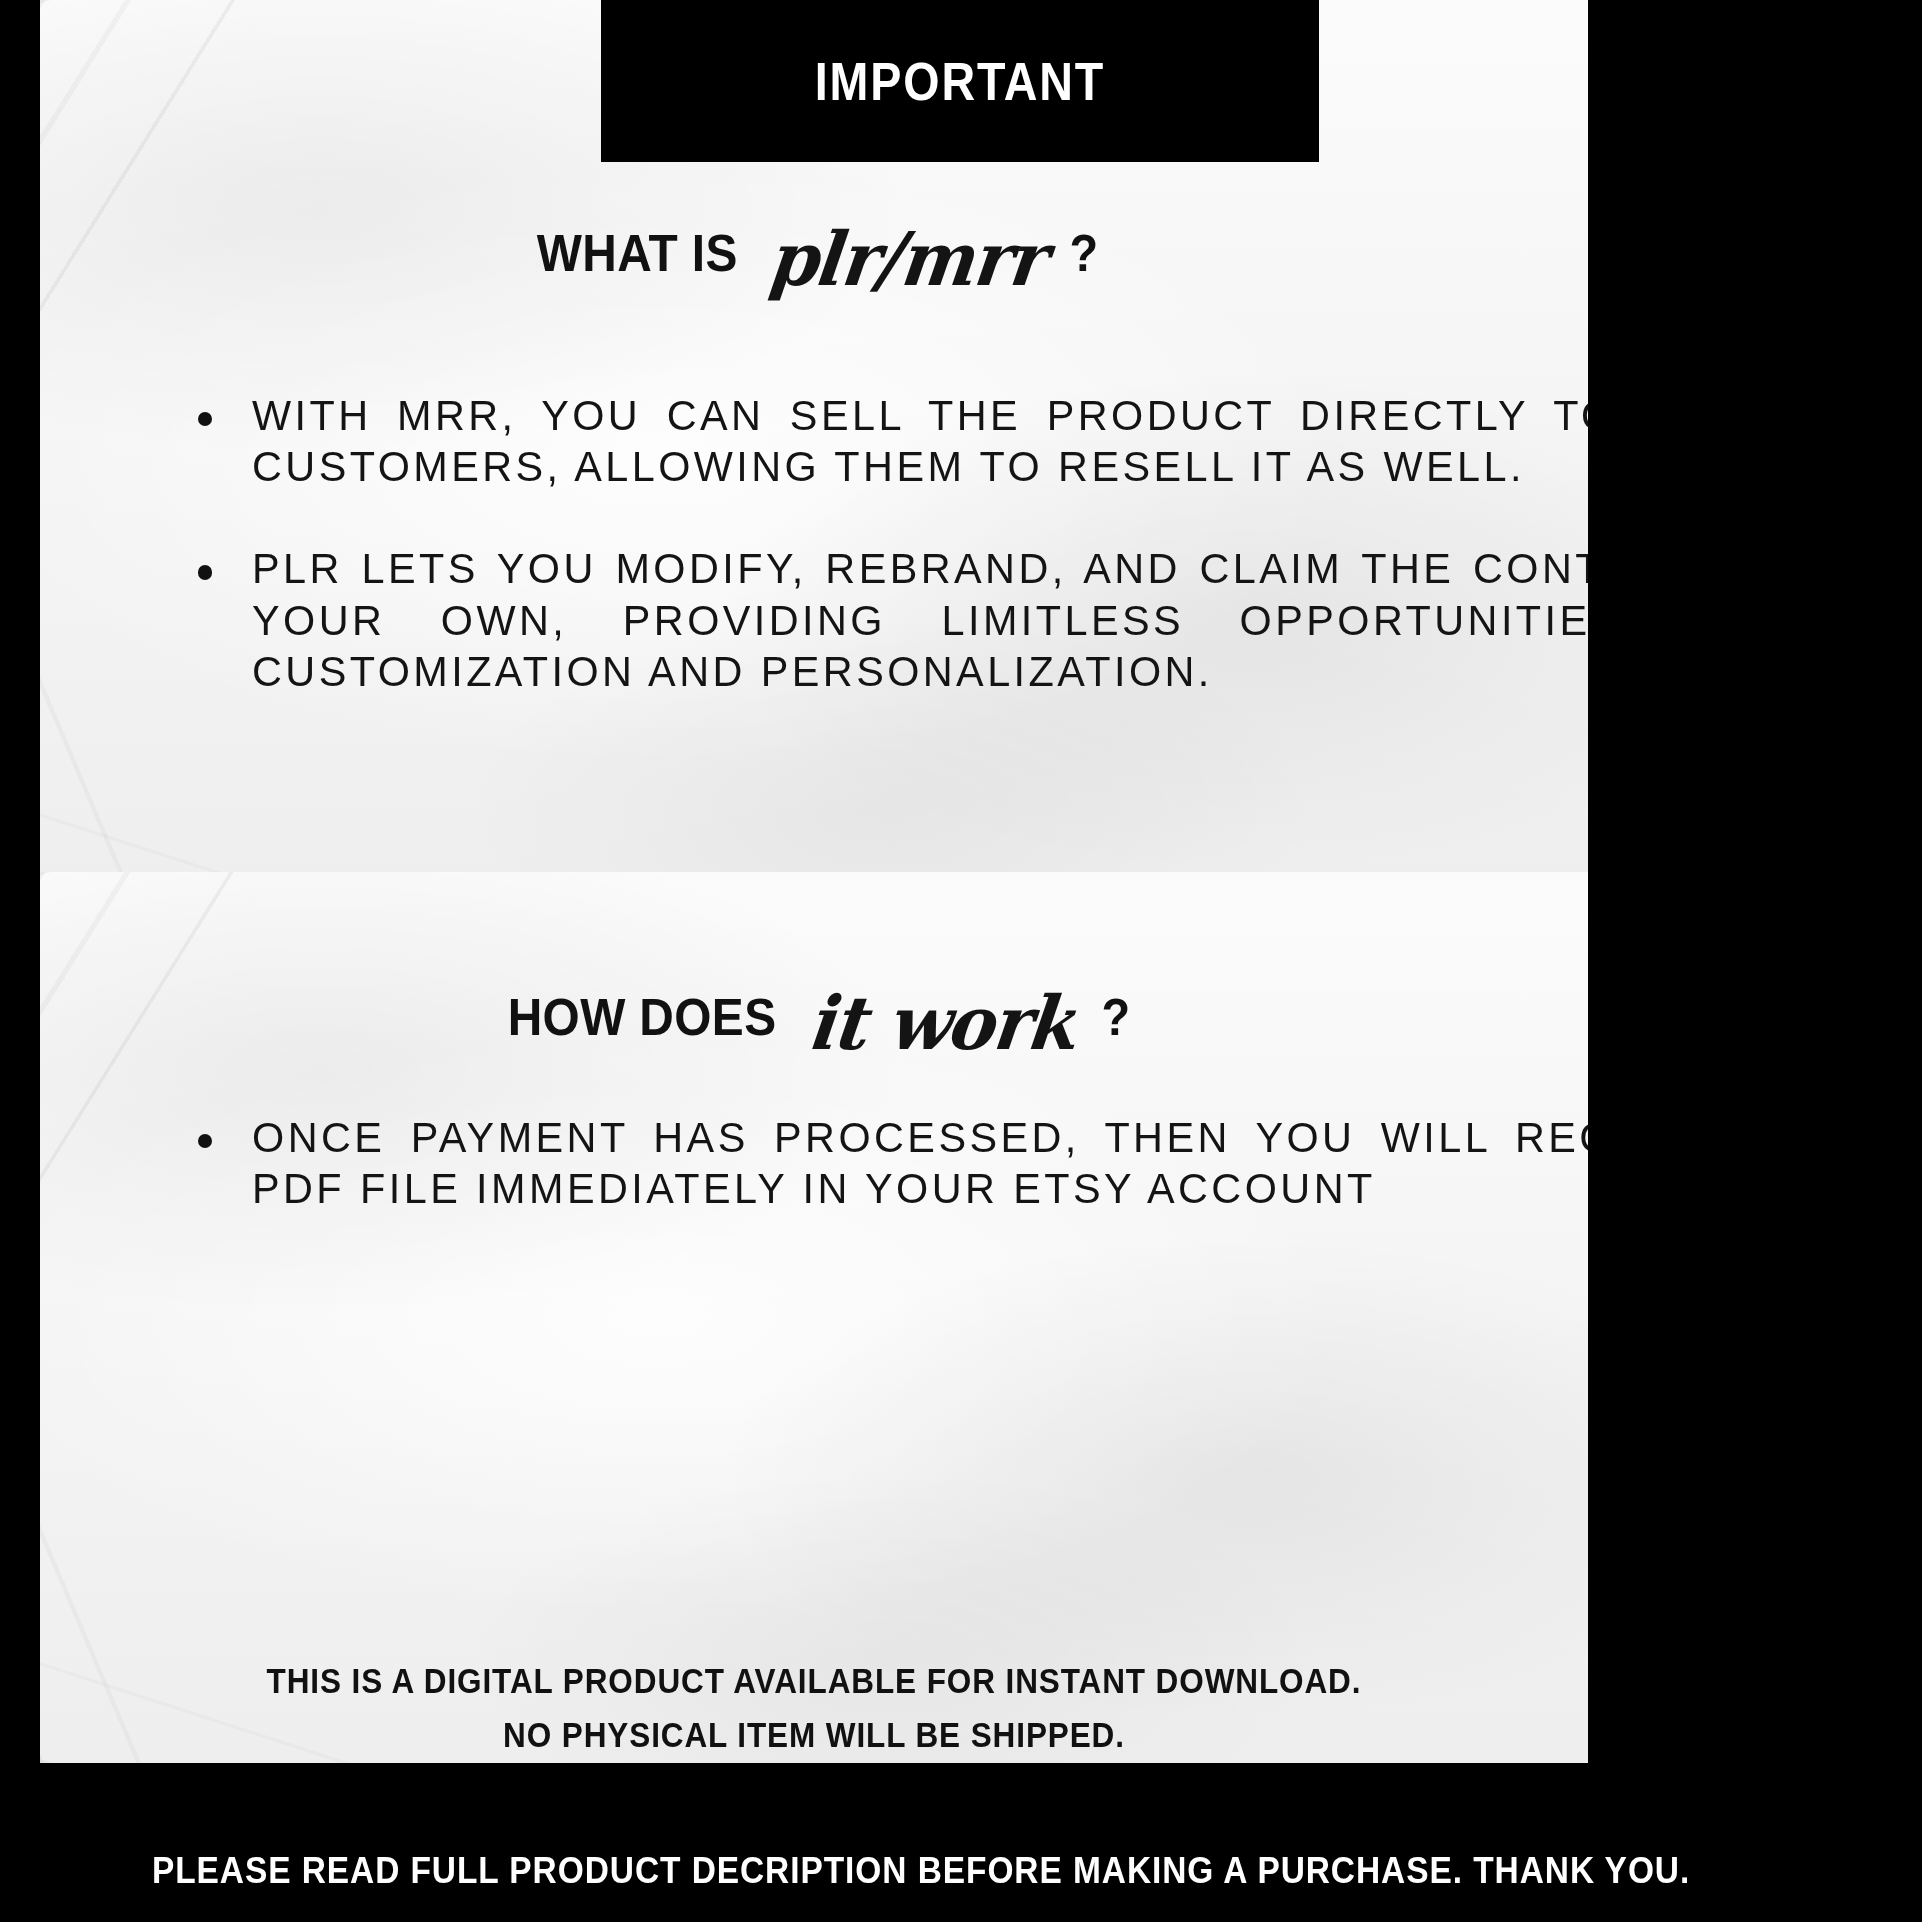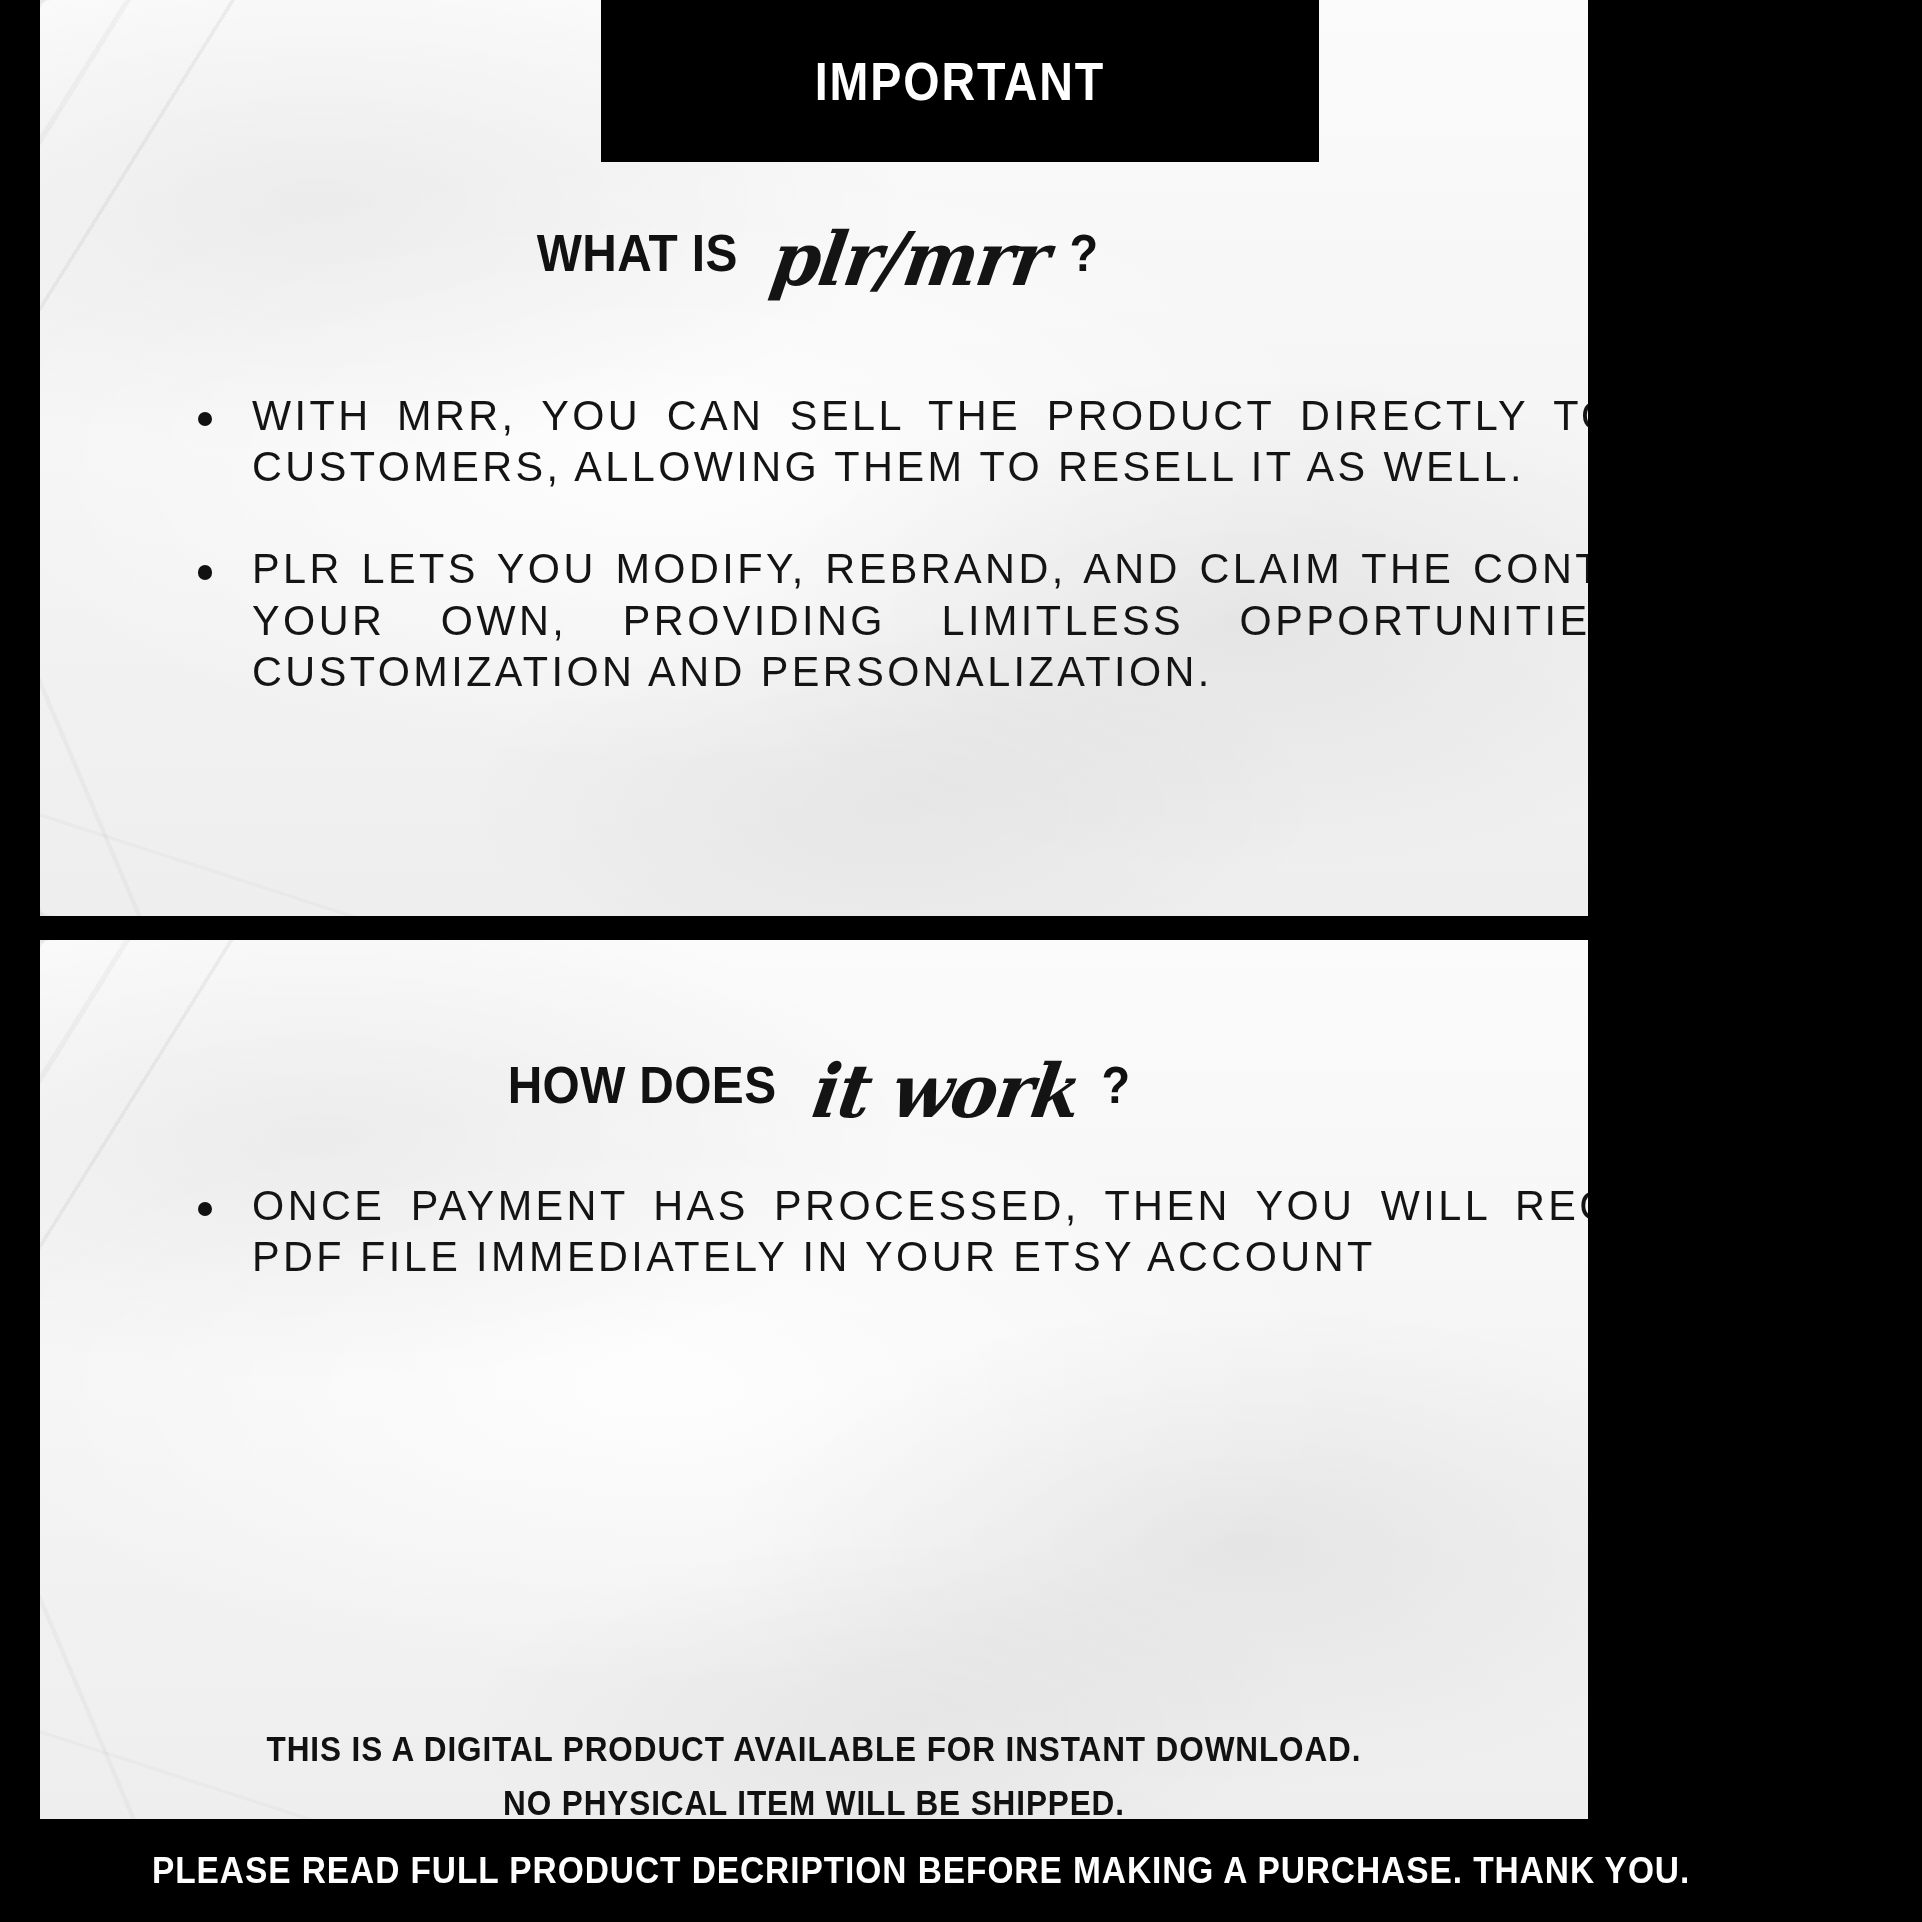--- a/index.html
+++ b/index.html
@@ -45,21 +45,21 @@
       radial-gradient(ellipse 48% 38% at 78% 68%, rgba(0,0,0,0.055), rgba(0,0,0,0) 72%),
       radial-gradient(ellipse 40% 30% at 55% 88%, rgba(0,0,0,0.04), rgba(0,0,0,0) 70%),
       radial-gradient(ellipse 60% 45% at 40% 50%, rgba(255,255,255,0.85), rgba(255,255,255,0) 75%),
       linear-gradient(#fbfbfb,#eeeeee);
     background-blend-mode:multiply,multiply,multiply,multiply,normal,normal,normal,normal,normal;
     pointer-events:none;
   }
   .paper-inner{ position:relative; z-index:2; width:100%; height:100%; }
 
   #panel-top{ top:0px;    height:916px; }
-  #panel-bottom{ top:940px; height:891px; }
+  #panel-bottom{ top:872px; height:891px; }
 
   
   #important-tab{
     position:absolute;
     left:601px; top:0px;
     width:718px; height:162px;
     background:#000000;
     z-index:6;
     display:flex; align-items:center; justify-content:center;
   }

